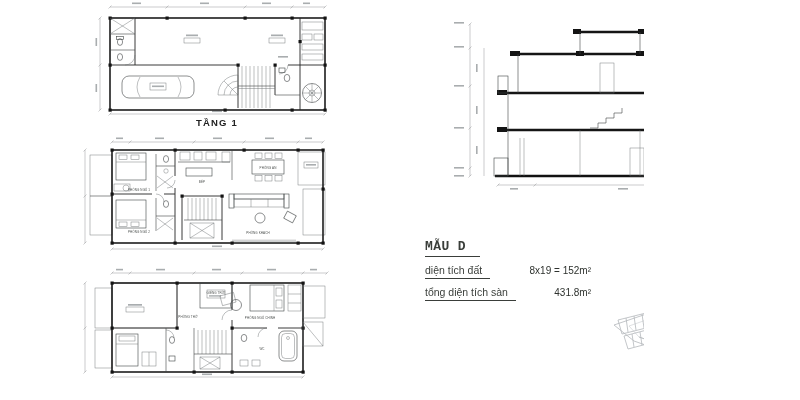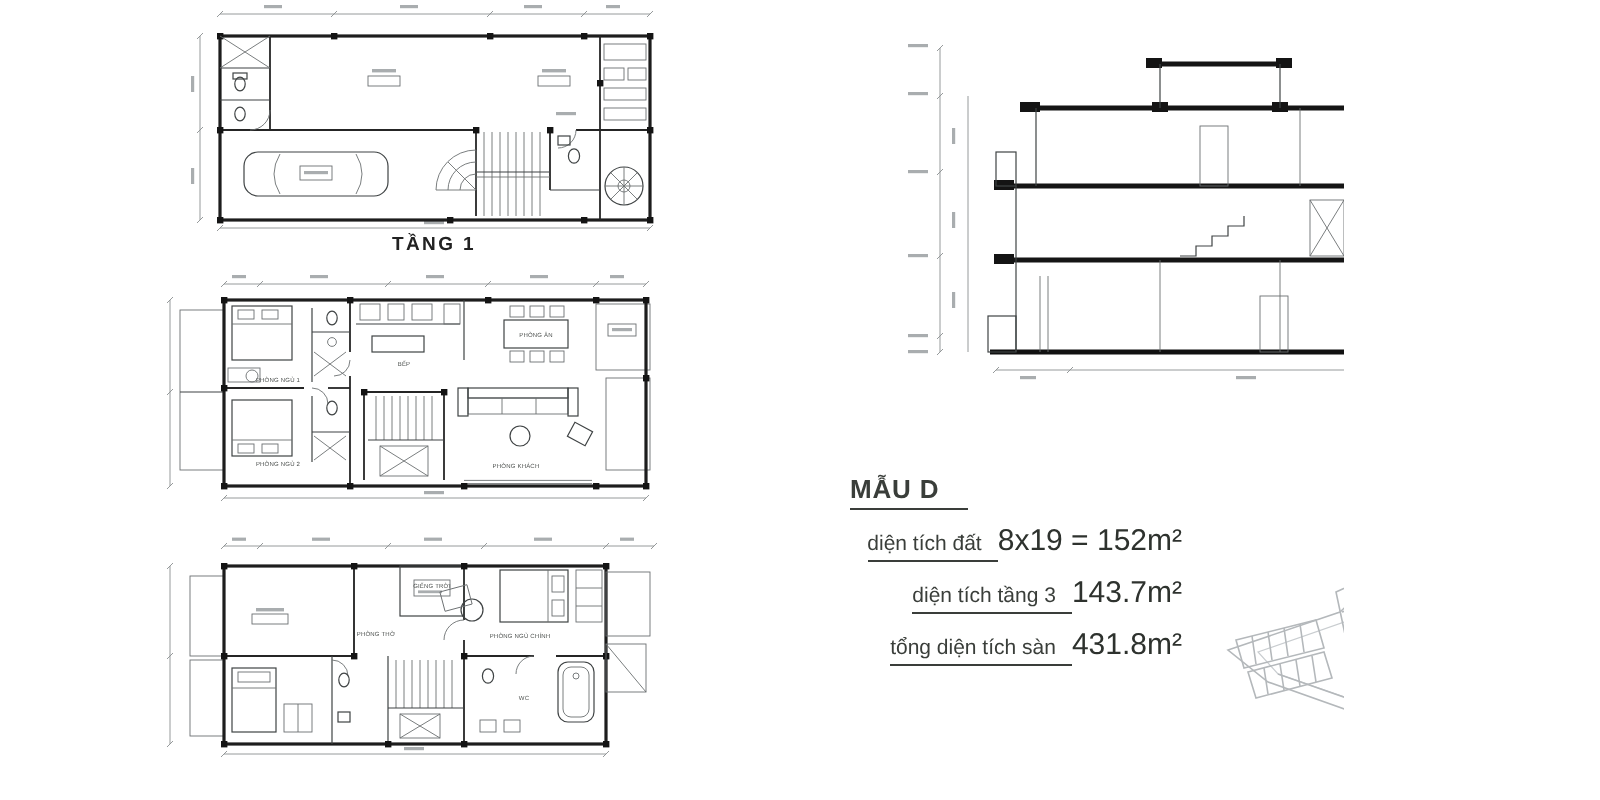--- a/index.html
+++ b/index.html
@@ -1,39 +1,39 @@
 <!DOCTYPE html>
 <html><head>
 <meta charset="utf-8">
 <style>
   html,body{margin:0;padding:0;background:#fff;}
   #canvas{position:relative;width:644px;height:400px;background:#ffffff;overflow:hidden;
-          font-family:"Liberation Sans",sans-serif;padding-left:28px;}
+          font-family:"Liberation Sans",sans-serif;}
   .abs{position:absolute;}
   .floorlabel{position:absolute;text-align:center;font-size:9.5px;letter-spacing:1.2px;
               color:#222;font-weight:bold;}
   
   .w{stroke:#1d1d1d;stroke-width:1.6;fill:none;}
   .w2{stroke:#252525;stroke-width:0.9;fill:none;}
   .t{stroke:#6b6f71;stroke-width:0.45;fill:none;}
   .t2{stroke:#3f4344;stroke-width:0.6;fill:none;}
   .d{stroke:#8a8e90;stroke-width:0.45;fill:none;}
   .blk{fill:#141414;stroke:none;}
   .smu{fill:#a9adaf;stroke:none;}
   .rlabel{font-family:"Liberation Sans",sans-serif;font-size:3px;fill:#4c504e;
           text-anchor:middle;letter-spacing:0.1px;}
   .map{stroke:#b4b8bb;stroke-width:0.8;fill:none;}
   .map2{stroke:#c9cdd0;stroke-width:0.6;fill:none;}
   
   #info{position:absolute;left:425px;top:236px;width:166px;color:#3a3e3a;}
   #info .title{font-size:13px;font-weight:bold;letter-spacing:0.4px;display:inline-block;
-               border-bottom:1.4px solid #3a3e3a;padding:0 14px 2px 0;margin-bottom:7px;}
-  #info .row{display:flex;justify-content:flex-end;align-items:baseline;margin-bottom:7.5px;}
+               border-bottom:1.4px solid #3a3e3a;padding:0 14px 2px 0;margin-bottom:7px;font-family:Liberation Mono, monospace;}
+  #info .row{display:flex;justify-content:space-between;align-items:baseline;margin-bottom:7.5px;}
   #info .lab{font-size:10.5px;border-bottom:1.2px solid #3a3e3a;padding:0 8px 1.5px 0;white-space:nowrap;}
-  #info .val{font-size:15px;color:#2e322e;white-space:nowrap;}
+  #info .val{font-size:10px;color:#2e322e;white-space:nowrap;}
 </style>
 </head>
 <body>
 
 <div id="canvas">
 
   <svg class="abs" style="left:92px;top:0" width="250" height="116" viewBox="0 0 250 116">
     <defs>
       <pattern id="pg1" width="3.5" height="3.5" patternUnits="userSpaceOnUse">
         <path d="M3.5 0H0V3.5" fill="none" stroke="#9aa0a3" stroke-width="0.4"></path>
@@ -532,24 +532,20 @@
     </g>
   </svg>
 
   <div id="info">
     <div class="title">MẪU D</div>
     <div class="row">
       <span class="lab">diện tích đất</span>
       <span class="val">8x19 = 152m²</span>
     </div>
     <div class="row">
-      <span class="lab">diện tích tầng 3</span>
-      <span class="val">143.7m²</span>
-    </div>
-    <div class="row">
       <span class="lab">tổng diện tích sàn</span>
       <span class="val">431.8m²</span>
     </div>
   </div>
 
   <svg class="abs" style="left:606px;top:220px" width="194" height="180" viewBox="0 0 194 180">
     <g>
       <polygon class="map" points="150,6 178,122 168,141 110,150 28,121 8,105 64,86"></polygon>
       <polygon class="map2" points="149,13 173,120 164,136 111,144 33,117 23,106 66,91"></polygon>
       <line class="map2" x1="150" y1="6" x2="146" y2="30"></line>

